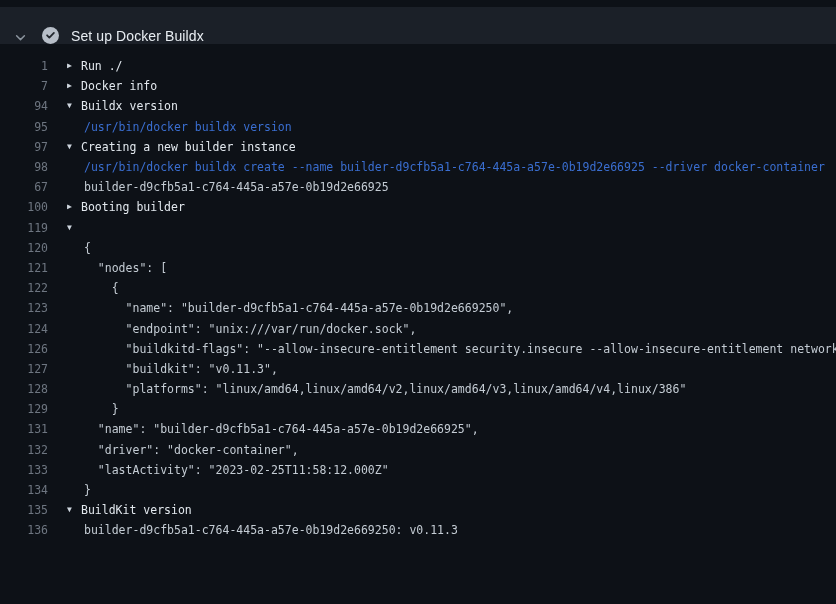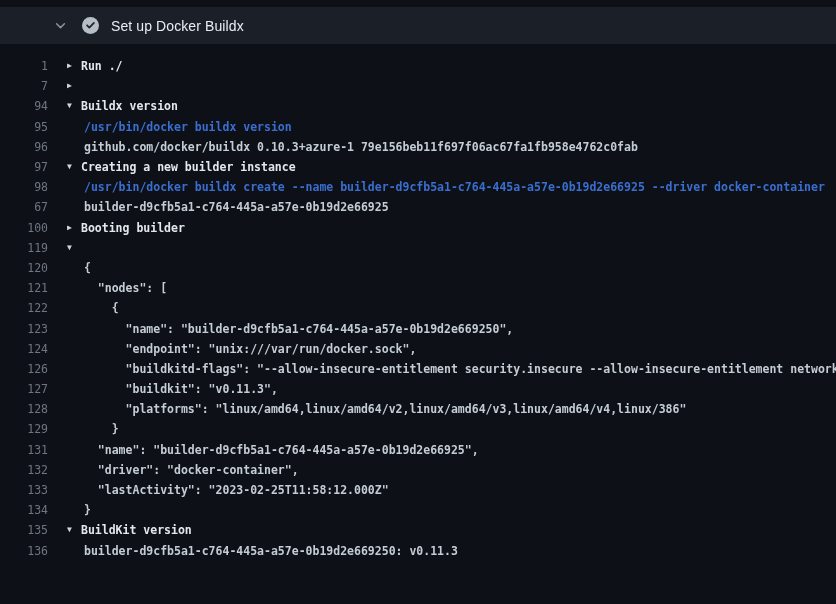--- a/index.html
+++ b/index.html
@@ -7,23 +7,22 @@
   body {
     width: 836px; height: 604px; overflow: hidden;
     background: var(--page-bg, #0d1117);
     font-family: "Liberation Sans", sans-serif;
   }
   .app { width: 836px; height: 604px; padding-top: 7px; overflow: hidden; }
 
   .step-header {
     height: 37px; width: 100%;
     background: var(--header-bg, #1b2028);
-    display: flex; align-items: center;
+    display: flex; align-items: flex-end;
     cursor: pointer;
-    padding-left: 40px;
   }
   .chev { margin-left: 14px; display: flex; align-items: center; }
   .check { margin-left: 15px; display: flex; align-items: center; }
   .title {
     margin-left: 12px;
     color: var(--title-fg, #e8edf2);
     font-size: 14px; font-weight: 400; letter-spacing: .1px;
   }
 
   .log {
@@ -39,21 +38,21 @@
   .num {
     flex: 0 0 48px; text-align: right;
     color: var(--line-number-fg, #6e7681);
     cursor: pointer;
   }
   .caret {
     flex: 0 0 33px; padding-left: 19px;
     font-size: 8px; line-height: 1;
     color: var(--caret-fg, #cdd5dd);
   }
-  .text { flex: 1 1 auto; overflow: hidden; font-weight: bold; }
+  .text { flex: 1 1 auto; overflow: hidden; }
   .row.group { cursor: pointer; }
   .row.group .text { color: var(--group-fg, #e2e8ee); }
   .row.command .text { color: var(--command-fg, #3a6ed0); padding-left: 3px; }
   .row.output .text { color: var(--output-fg, #c4ccd4); padding-left: 3px; }
 </style>
 </head>
 <body>
 
 <div class="app">
 
@@ -74,35 +73,31 @@
 
   <div class="log" id="log">
       <div class="row group">
     <span class="num">1</span>
     <span class="caret">▶</span>
     <span class="text">Run ./</span>
   </div>
       <div class="row group">
     <span class="num">7</span>
     <span class="caret">▶</span>
+    <span class="text">Docker info</span>
   </div>
       <div class="row group">
     <span class="num">94</span>
     <span class="caret">▼</span>
     <span class="text">Buildx version</span>
   </div>
       <div class="row command">
     <span class="num">95</span>
     <span class="caret"></span>
     <span class="text">/usr/bin/docker buildx version</span>
-  </div>
-      <div class="row output">
-    <span class="num">96</span>
-    <span class="caret"></span>
-    <span class="text">github.com/docker/buildx 0.10.3+azure-1 79e156beb11f697f06ac67fa1fb958e4762c0fab</span>
   </div>
       <div class="row group">
     <span class="num">97</span>
     <span class="caret">▼</span>
     <span class="text">Creating a new builder instance</span>
   </div>
       <div class="row command">
     <span class="num">98</span>
     <span class="caret"></span>
     <span class="text">/usr/bin/docker buildx create --name builder-d9cfb5a1-c764-445a-a57e-0b19d2e66925 --driver docker-container</span>

